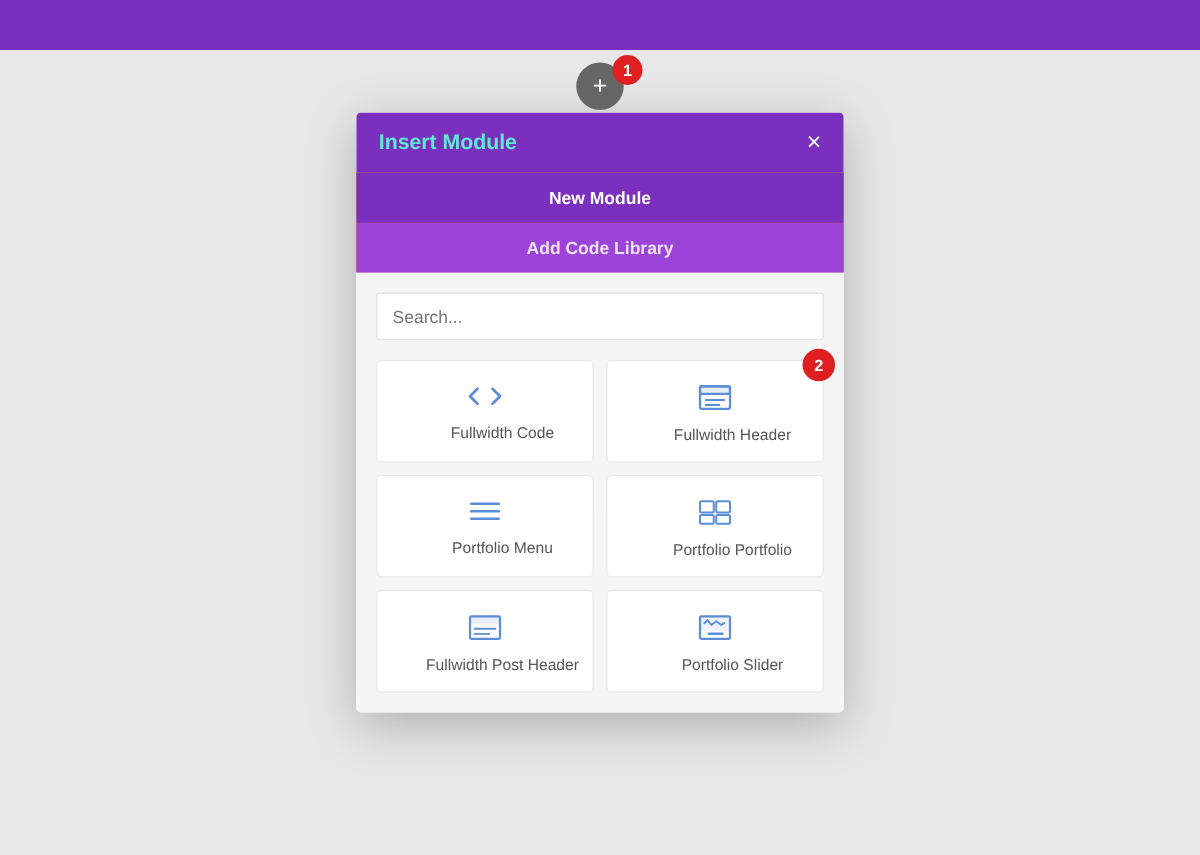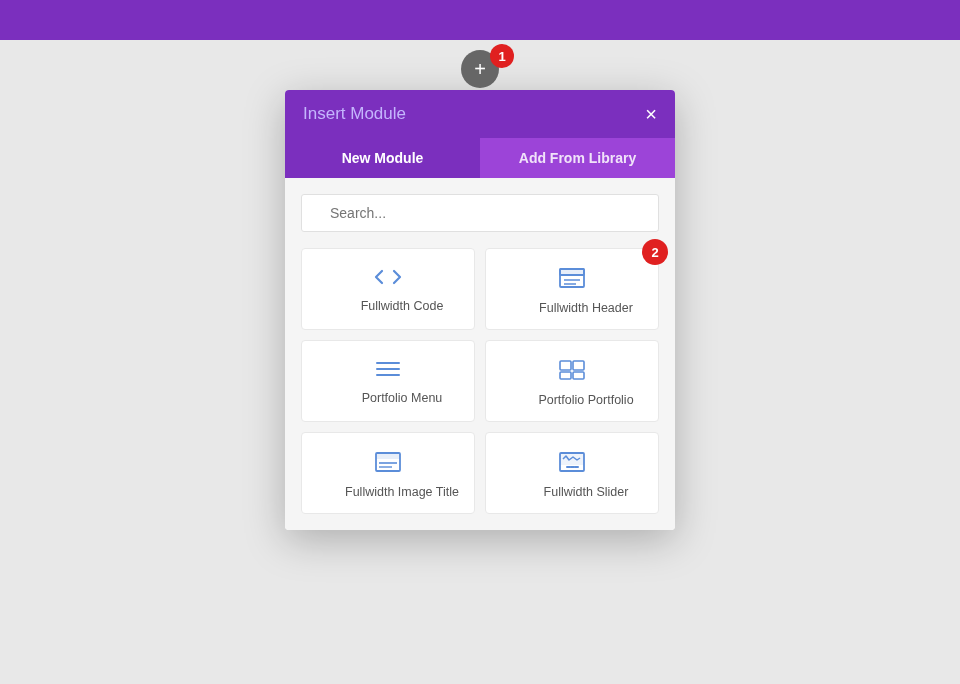--- a/index.html
+++ b/index.html
@@ -80,35 +80,36 @@
 
     .modal-header {
       background: #7b2fbe;
       padding: 14px 18px;
       display: flex;
       align-items: center;
       justify-content: space-between;
     }
 
     .modal-title {
-      color: #c4b5fd;
+      color: #5eead4;
       font-size: 17px;
-      font-weight: 400;
+      font-weight: 700;
     }
 
     .modal-close {
       color: white;
       font-size: 20px;
       cursor: pointer;
       line-height: 1;
     }
 
     .modal-tabs {
       display: flex;
       background: #b91c1c;
+      flex-direction: column;
     }
 
     .modal-tab {
       flex: 1;
       padding: 12px 10px;
       text-align: center;
       font-size: 14px;
       font-weight: 600;
       cursor: pointer;
       color: rgba(255,255,255,0.85);
@@ -127,21 +128,21 @@
       padding: 16px;
       background: #f5f5f5;
     }
 
     .search-container {
       margin-bottom: 16px;
     }
 
     .search-input {
       width: 100%;
-      padding: 10px 28px;
+      padding: 10px 12px;
       border: 1px solid #e0e0e0;
       border-radius: 3px;
       background: white;
       font-size: 14px;
       color: #aaa;
       outline: none;
     }
 
     .modules-grid {
       display: grid;
@@ -208,21 +209,21 @@
 
   <div class="modal">
 
     <div class="modal-header">
       <span class="modal-title">Insert Module</span>
       <span class="modal-close">×</span>
     </div>
 
     <div class="modal-tabs">
       <div class="modal-tab active">New Module</div>
-      <div class="modal-tab">Add From Library</div>
+      <div class="modal-tab">Add Code Library</div>
     </div>
 
     <div class="modal-body">
 
       <div class="search-container">
         <input class="search-input" type="text" placeholder="Search..." style="">
       </div>
 
       <div class="modules-grid">
 
@@ -277,34 +278,34 @@
 
         <div class="module-item">
           <div class="module-icon">
             <svg width="28" height="22" viewBox="0 0 28 22" fill="none">
               <rect x="2" y="2" width="24" height="18" rx="1" stroke="#5b8dd9" stroke-width="1.8" fill="none"></rect>
               <rect x="2" y="2" width="24" height="6" rx="1" stroke="#5b8dd9" stroke-width="0" fill="#5b8dd9" fill-opacity="0.15"></rect>
               <line x1="5" y1="12" x2="23" y2="12" stroke="#5b8dd9" stroke-width="1.6"></line>
               <line x1="5" y1="16" x2="18" y2="16" stroke="#5b8dd9" stroke-width="1.4"></line>
             </svg>
           </div>
-          <span class="module-label">Fullwidth Image Title</span>
+          <span class="module-label">Fullwidth Post Header</span>
         </div>
 
         <div class="module-item">
           <div class="module-icon">
             <svg width="28" height="22" viewBox="0 0 28 22" fill="none">
               <rect x="2" y="2" width="24" height="18" rx="1" stroke="#5b8dd9" stroke-width="1.8" fill="none"></rect>
               <rect x="2" y="2" width="24" height="12" rx="1" stroke="#5b8dd9" stroke-width="0" fill="#5b8dd9" fill-opacity="0.1"></rect>
               <polyline points="5,8 8,5 11,9 15,6 19,9 22,7" stroke="#5b8dd9" stroke-width="1.5" fill="none" stroke-linejoin="round"></polyline>
               <line x1="9" y1="16" x2="12" y2="16" stroke="#5b8dd9" stroke-width="2" stroke-linecap="round"></line>
               <line x1="13" y1="16" x2="16" y2="16" stroke="#5b8dd9" stroke-width="2" stroke-linecap="round"></line>
               <line x1="17" y1="16" x2="20" y2="16" stroke="#5b8dd9" stroke-width="2" stroke-linecap="round"></line>
             </svg>
           </div>
-          <span class="module-label">Fullwidth Slider</span>
+          <span class="module-label">Portfolio Slider</span>
         </div>
 
       </div>
     </div>
   </div>
 
 </div>
 
 </body></html>

